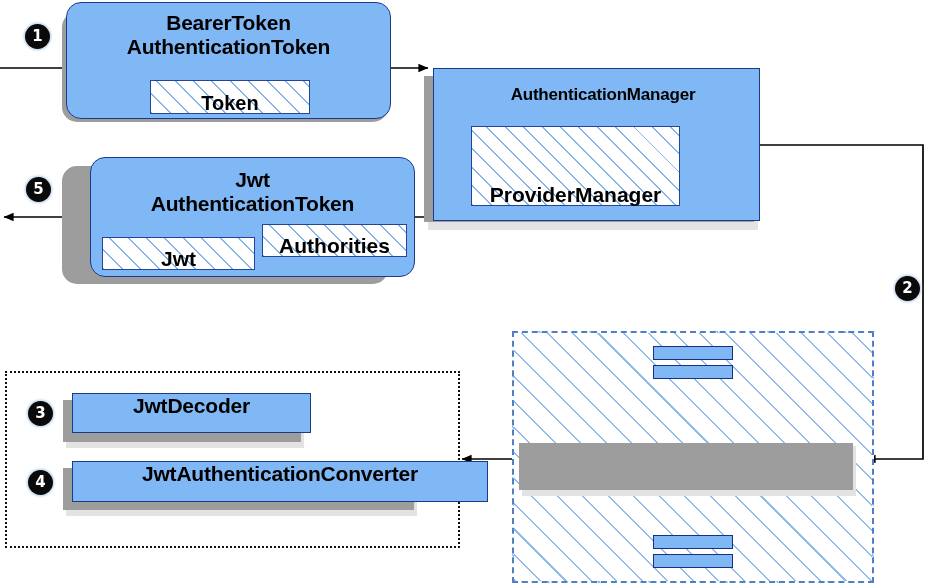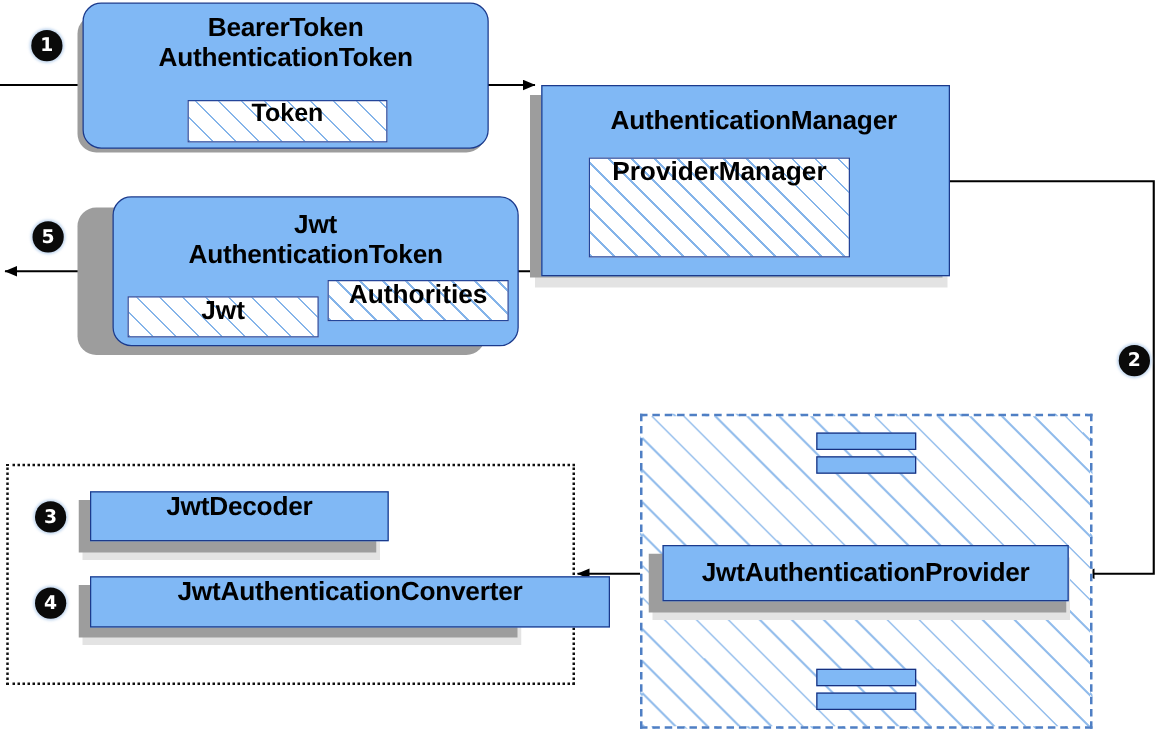--- a/index.html
+++ b/index.html
@@ -58,21 +58,21 @@
     box-sizing:border-box;
     border:1.6px solid #24459a;
     background-color:#ffffff;
     background-image:repeating-linear-gradient(
         45deg,
         rgba(126,176,232,0.95) 0px,
         rgba(126,176,232,0.95) 1.4px,
         rgba(255,255,255,0) 1.4px,
         rgba(255,255,255,0) 13px);
     display:flex;
-    align-items:flex-start;
+    align-items:flex-end;
     justify-content:center;
     z-index:6;
   }
   .hatch span{
     font-weight:bold;
     color:#000;
     line-height:1;
   }
 
   
@@ -187,37 +187,34 @@
   <div class="dashed-region" style="left:512px;top:331px;width:362px;height:252px;"></div>
 
   <div class="mini-bar" style="left:653px;top:346px;width:80px;height:14px;"></div>
   <div class="mini-bar" style="left:653px;top:365px;width:80px;height:14px;"></div>
 
   <div class="mini-bar" style="left:653px;top:535px;width:80px;height:14px;"></div>
   <div class="mini-bar" style="left:653px;top:554px;width:80px;height:14px;"></div>
 
   <div class="shadow light" style="left:522px;top:446px;width:334px;height:50px;"></div>
   <div class="shadow" style="left:519px;top:443px;width:334px;height:47px;"></div>
-  <div class="node" style="left:530px;top:436px;width:325px;height:45px;justify-content:center;">
-    <div class="node-title" style="font-size:21px;">JwtAuthenticationProvider</div>
-  </div>
 
   <div class="shadow rounded" style="left:62px;top:12px;width:326px;height:110px;"></div>
   <div class="node rounded" style="left:66px;top:2px;width:325px;height:117px;padding-top:8px;">
     <div class="node-title" style="font-size:21px;">BearerToken
 AuthenticationToken</div>
     <div class="hatch" style="left:83px;top:77px;width:160px;height:34px;">
       <span style="font-size:20px;">Token</span>
     </div>
   </div>
 
   <div class="shadow light" style="left:428px;top:80px;width:330px;height:150px;"></div>
   <div class="shadow" style="left:424px;top:76px;width:330px;height:146px;"></div>
   <div class="node" style="left:433px;top:68px;width:327px;height:153px;padding-top:16px;">
-    <div class="node-title" style="font-size:21px;margin-left:13px;">AuthenticationManager</div>
+    <div class="node-title" style="font-size:17px;margin-left:13px;">AuthenticationManager</div>
     <div class="hatch" style="left:37px;top:57px;width:209px;height:80px;">
       <span style="font-size:21px;">ProviderManager</span>
     </div>
   </div>
 
   <div class="shadow rounded" style="left:62px;top:166px;width:326px;height:118px;"></div>
   <div class="node rounded" style="left:66px;top:157px;width:325px;height:120px;padding-top:10px;margin-left:24px;">
     <div class="node-title" style="font-size:21px;">Jwt
 AuthenticationToken</div>
     <div class="hatch" style="left:11px;top:79px;width:153px;height:33px;">

